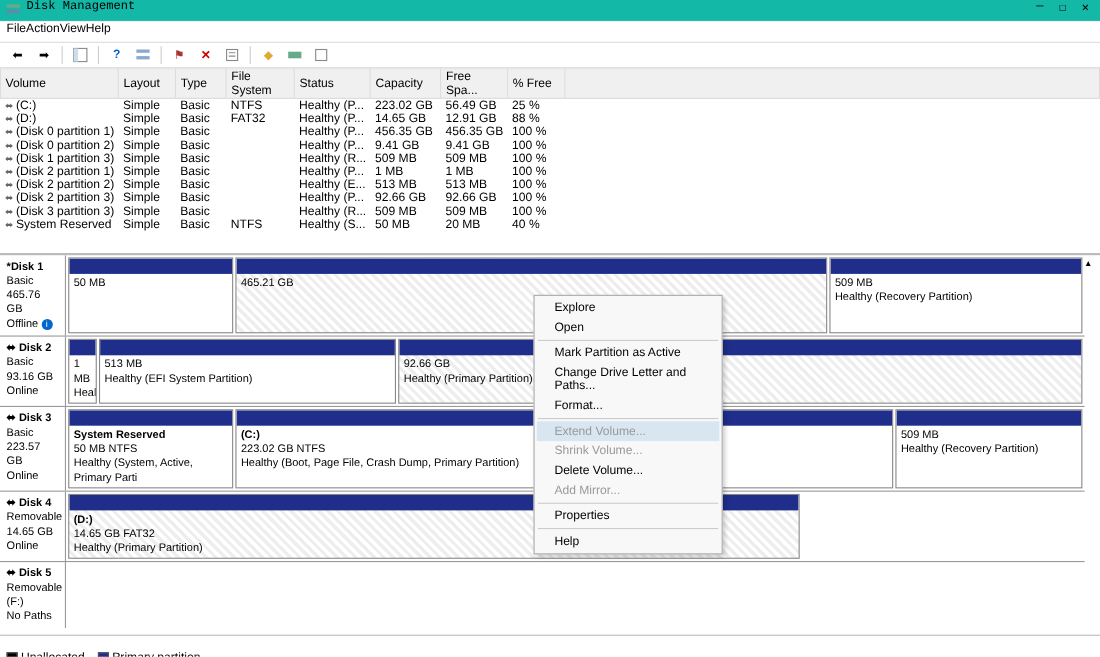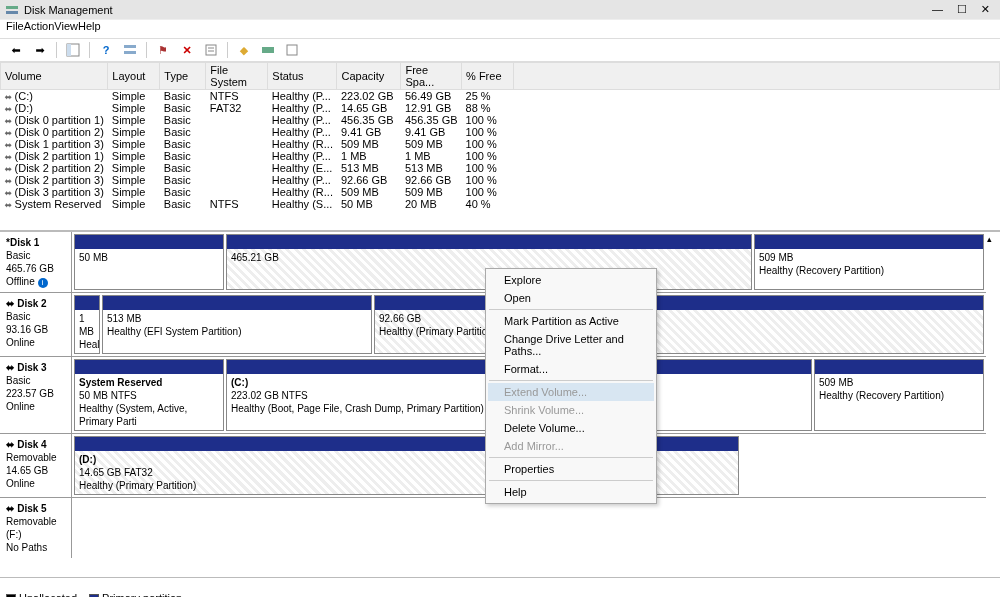--- a/index.html
+++ b/index.html
@@ -1,33 +1,33 @@
 <!DOCTYPE html>
 <html><head>
 <meta charset="utf-8">
 <style>
 * { box-sizing: border-box; margin: 0; padding: 0; }
 body { font-family: "Segoe UI", Tahoma, sans-serif; font-size: 11px; background: #fff; color: #000; width: 1000px; height: 597px; overflow: hidden; position: relative; }
-.titlebar { height: 20px; display: flex; align-items: center; padding: 0 4px; background: #e5e5e5; border-bottom: 1px solid #eee; }
+.titlebar { height: 20px; display: flex; padding: 0 4px; background: #14b8a6; border-bottom: 1px solid #eee; font-family: Liberation Mono, monospace; }
 .titlebar .icon { width: 16px; height: 16px; margin-right: 4px; display: inline-block; }
 .titlebar .title { flex: 1; }
 .win-controls { display: flex; gap: 14px; padding-right: 6px; }
 .win-controls span { cursor: default; }
 .menubar { height: 18px; display: flex; align-items: flex-start; padding: 0 6px; gap: 0; }
 .toolbar { height: 24px; display: flex; align-items: center; padding: 0 6px; gap: 4px; border-top: 1px solid #ddd; border-bottom: 1px solid #ddd;}
 .tb-btn { width: 20px; height: 20px; display: flex; align-items: center; justify-content: center; }
 .tb-sep { width: 1px; height: 16px; background: #ccc; margin: 0 2px; }
 .top-pane { height: 170px; overflow: hidden; border-bottom: 2px solid #bbb; }
 .vol-table { width: 100%; border-collapse: collapse; }
 .vol-table th { text-align: left; font-weight: normal; background: #f0f0f0; border: 1px solid #ddd; padding: 1px 4px; font-size: 11px; }
 .vol-table td { padding: 0 4px; white-space: nowrap; font-size: 11px; }
 .vol-table td:first-child::before { content: "⬌ "; font-size: 9px; opacity: 0.6; }
 .bottom-pane { position: relative; height: 345px; overflow-y: auto; }
 .disk-row { display: flex; border-bottom: 1px solid #999; margin-right: 14px; }
-.disk-info { width: 72px; padding: 4px 6px; border-right: 1px solid #999; font-size: 10px; line-height: 1.3; }
+.disk-info { width: 60px; padding: 4px 6px; border-right: 1px solid #999; font-size: 10px; line-height: 1.3; }
 .disk-info .dname { font-weight: bold; }
 .partitions { flex: 1; display: flex; padding: 2px; gap: 2px; }
 .part { border: 1px solid #888; flex-direction: column; display: flex; overflow: hidden; }
 .part .bar { height: 14px; background: #1e2e8a; }
 .part .pinfo { padding: 2px 4px; font-size: 10px; line-height: 1.3; }
 .part.hatched { background: repeating-linear-gradient(45deg,#fff,#fff 3px,#eee 3px,#eee 6px); }
 .scroll-up { position: absolute; right: 2px; top: 2px; width: 11px; height: 11px; font-size: 9px; }
 .legend { border-top: 1px solid #bbb; padding: 14px 6px; display: flex; gap: 12px; align-items: center; font-size: 11px; }
 .legend .sw { width: 10px; height: 10px; display: inline-block; border: 1px solid #555; vertical-align: middle; margin-right: 3px; }
 .ctx-menu { position: absolute; left: 485px; top: 268px; width: 172px; background: #f8f8f8; border: 1px solid #aaa; box-shadow: 2px 2px 4px rgba(0,0,0,0.2); z-index: 100; padding: 2px; font-size: 11px; }

